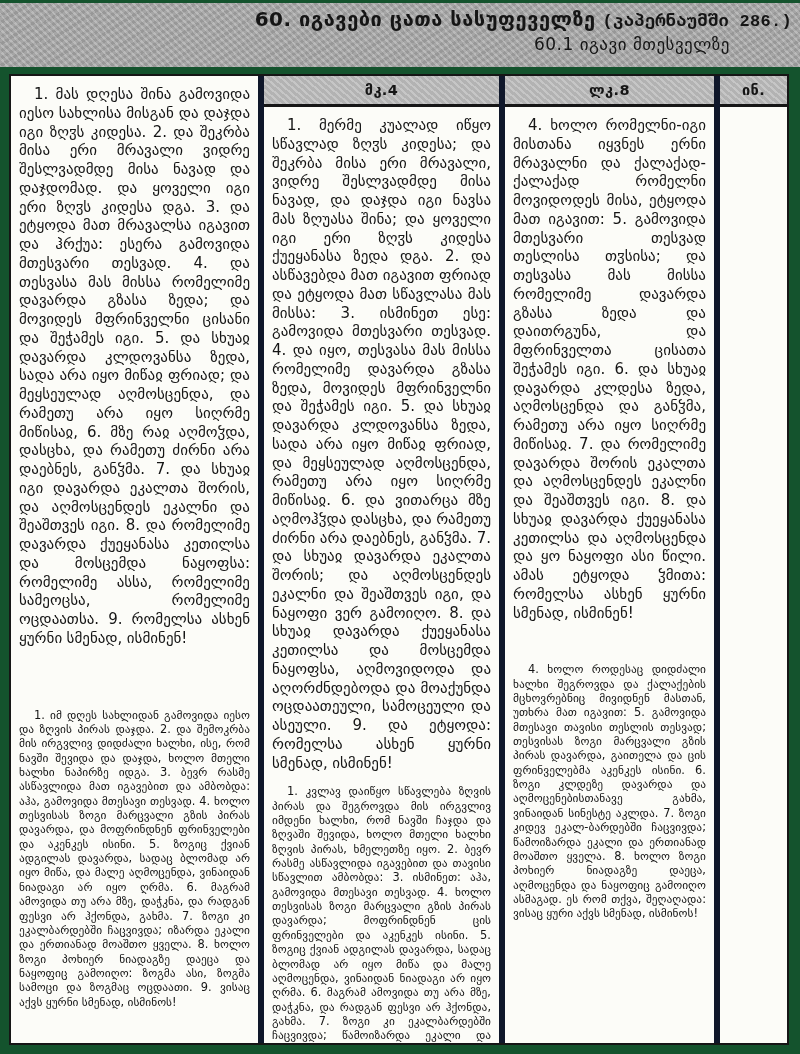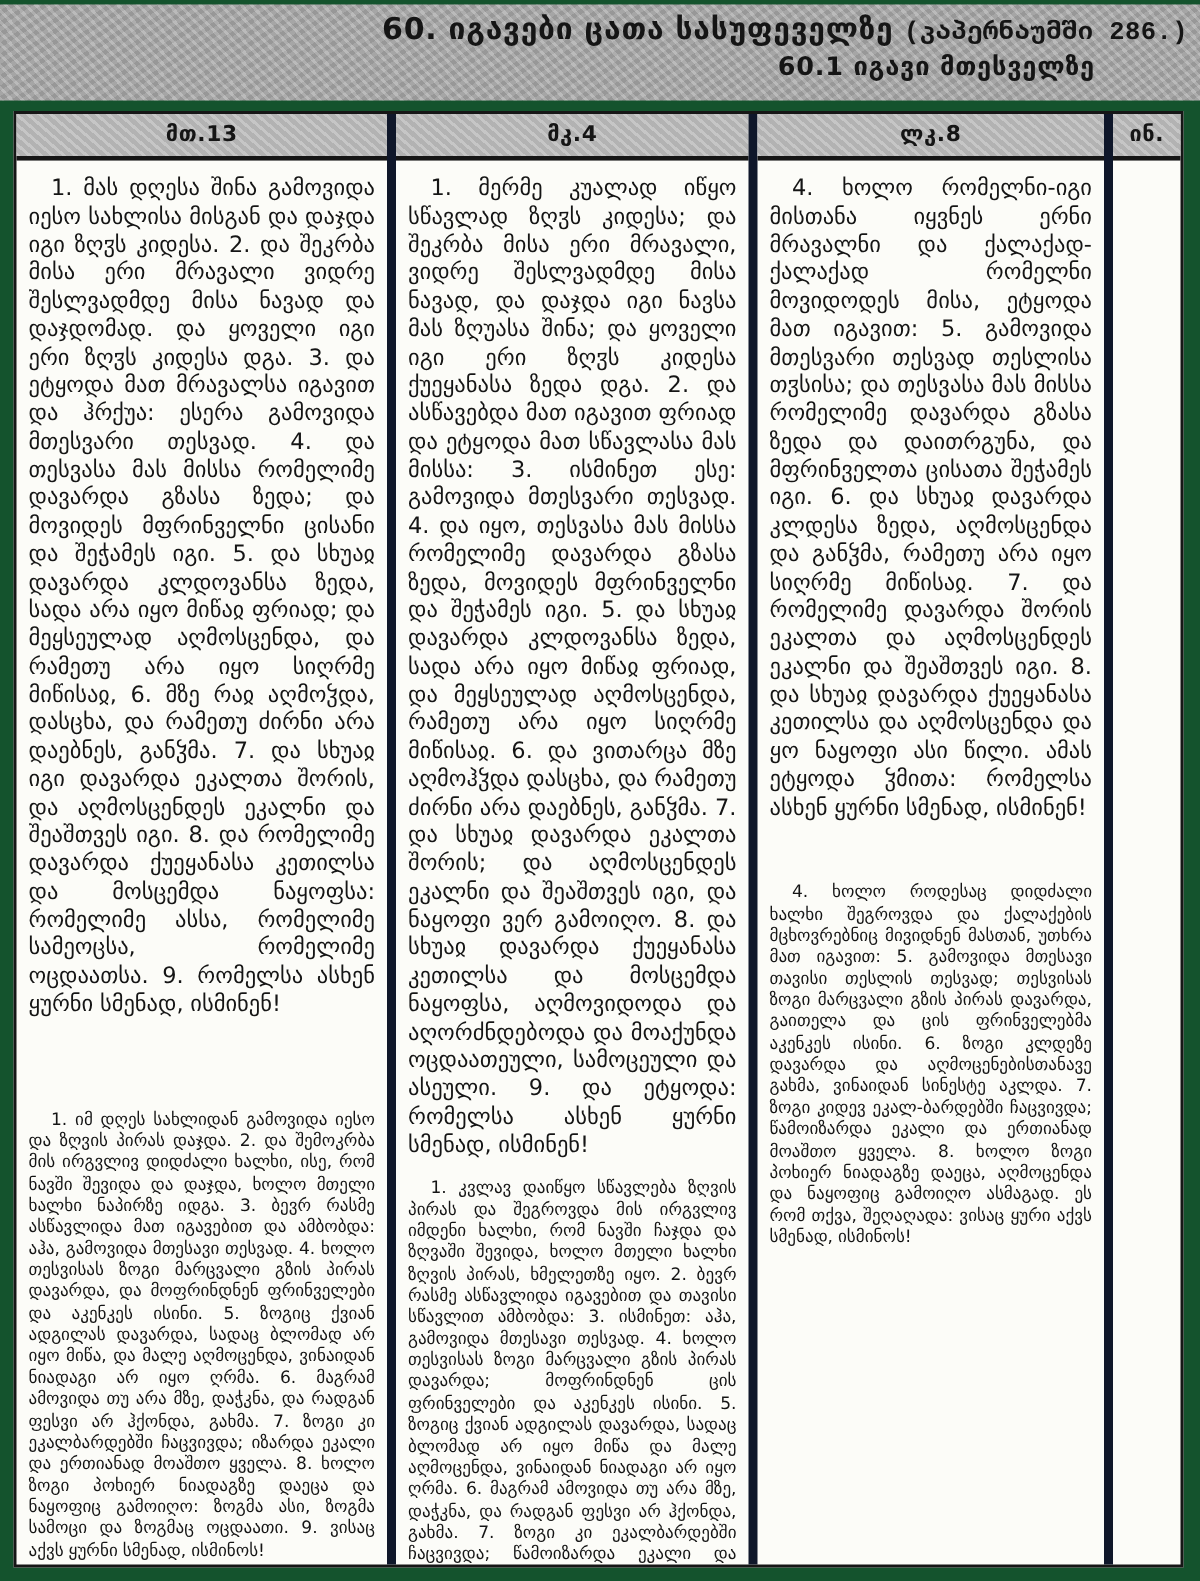--- a/index.html
+++ b/index.html
@@ -24,36 +24,36 @@
   .title-row{
     display:flex;justify-content:flex-end;align-items:baseline;gap:7px;
     white-space:nowrap;
   }
   .title-main{font-size:20px;font-weight:bold;letter-spacing:.5px;}
   .title-note{font-size:17px;font-weight:bold;letter-spacing:.3px;font-family:Liberation Mono, monospace;}
   .subtitle-row{
     display:flex;justify-content:flex-end;
     padding-right:62px;margin-top:3px;white-space:nowrap;
   }
-  .title-sub{font-size:17px;font-weight:bold;letter-spacing:.5px;}
+  .title-sub{font-size:17px;font-weight:normal;letter-spacing:.5px;}
 
   
   .synopsis{
     position:absolute;top:74px;left:9px;
     width:780px;height:971px;
     border:2px solid #161616;
     background:#fcfcf8;
     box-sizing:border-box;
     display:flex;
   }
   .col{display:flex;flex-direction:column;box-sizing:border-box;}
   .col + .col{border-left:6px solid #0f172a;}
   .c0{width:247px;}
   .c1{width:241px;}
-  .c2{width:237px;}
+  .c2{width:215px;}
   .c3{flex:1;}
   .col-head{
     height:28px;flex:0 0 28px;
     background:#bcbcbc;
     background-image:repeating-linear-gradient(41deg, rgba(255,255,255,.15) 0 2px, rgba(0,0,0,.05) 2px 5px);
     border-bottom:3px solid #161616;
     display:flex;align-items:center;justify-content:center;
     font-size:14.5px;font-weight:bold;letter-spacing:.4px;
   }
   .col-body{
@@ -82,21 +82,20 @@
       <span class="title-note">(კაპერნაუმში 286.)</span>
     </div>
     <div class="subtitle-row">
       <span class="title-sub">60.1 იგავი მთესველზე</span>
     </div>
   </div>
 
   <div class="synopsis">
 
     <div class="col c0">
-      <div class="col-head">მთ.13</div>
       <div class="col-body">
         <div class="para p-old">1. მას დღესა შინა გამოვიდა იესო სახლისა მისგან და დაჯდა იგი ზღჳს კიდესა. 2. და შეკრბა მისა ერი მრავალი ვიდრე შესლვადმდე მისა ნავად და დაჯდომად. და ყოველი იგი ერი ზღჳს კიდესა დგა. 3. და ეტყოდა მათ მრავალსა იგავით და ჰრქუა: ესერა გამოვიდა მთესვარი თესვად. 4. და თესვასა მას მისსა რომელიმე დავარდა გზასა ზედა; და მოვიდეს მფრინველნი ცისანი და შეჭამეს იგი. 5. და სხუაჲ დავარდა კლდოვანსა ზედა, სადა არა იყო მიწაჲ ფრიად; და მეყსეულად აღმოსცენდა, და რამეთუ არა იყო სიღრმე მიწისაჲ, 6. მზე რაჲ აღმოჴდა, დასცხა, და რამეთუ ძირნი არა დაებნეს, განჴმა. 7. და სხუაჲ იგი დავარდა ეკალთა შორის, და აღმოსცენდეს ეკალნი და შეაშთვეს იგი. 8. და რომელიმე დავარდა ქუეყანასა კეთილსა და მოსცემდა ნაყოფსა: რომელიმე ასსა, რომელიმე სამეოცსა, რომელიმე ოცდაათსა. 9. რომელსა ასხენ ყურნი სმენად, ისმინენ!</div>
         <div class="para p-new">1. იმ დღეს სახლიდან გამოვიდა იესო და ზღვის პირას დაჯდა. 2. და შემოკრბა მის ირგვლივ დიდძალი ხალხი, ისე, რომ ნავში შევიდა და დაჯდა, ხოლო მთელი ხალხი ნაპირზე იდგა. 3. ბევრ რასმე ასწავლიდა მათ იგავებით და ამბობდა: აჰა, გამოვიდა მთესავი თესვად. 4. ხოლო თესვისას ზოგი მარცვალი გზის პირას დავარდა, და მოფრინდნენ ფრინველები და აკენკეს ისინი. 5. ზოგიც ქვიან ადგილას დავარდა, სადაც ბლომად არ იყო მიწა, და მალე აღმოცენდა, ვინაიდან ნიადაგი არ იყო ღრმა. 6. მაგრამ ამოვიდა თუ არა მზე, დაჭკნა, და რადგან ფესვი არ ჰქონდა, გახმა. 7. ზოგი კი ეკალბარდებში ჩაცვივდა; იზარდა ეკალი და ერთიანად მოაშთო ყველა. 8. ხოლო ზოგი პოხიერ ნიადაგზე დაეცა და ნაყოფიც გამოიღო: ზოგმა ასი, ზოგმა სამოცი და ზოგმაც ოცდაათი. 9. ვისაც აქვს ყურნი სმენად, ისმინოს!</div>
       </div>
     </div>
 
     <div class="col c1">
       <div class="col-head">მკ.4</div>
       <div class="col-body">
         <div class="para p-old">1. მერმე კუალად იწყო სწავლად ზღჳს კიდესა; და შეკრბა მისა ერი მრავალი, ვიდრე შესლვადმდე მისა ნავად, და დაჯდა იგი ნავსა მას ზღუასა შინა; და ყოველი იგი ერი ზღჳს კიდესა ქუეყანასა ზედა დგა. 2. და ასწავებდა მათ იგავით ფრიად და ეტყოდა მათ სწავლასა მას მისსა: 3. ისმინეთ ესე: გამოვიდა მთესვარი თესვად. 4. და იყო, თესვასა მას მისსა რომელიმე დავარდა გზასა ზედა, მოვიდეს მფრინველნი და შეჭამეს იგი. 5. და სხუაჲ დავარდა კლდოვანსა ზედა, სადა არა იყო მიწაჲ ფრიად, და მეყსეულად აღმოსცენდა, რამეთუ არა იყო სიღრმე მიწისაჲ. 6. და ვითარცა მზე აღმოჰჴდა დასცხა, და რამეთუ ძირნი არა დაებნეს, განჴმა. 7. და სხუაჲ დავარდა ეკალთა შორის; და აღმოსცენდეს ეკალნი და შეაშთვეს იგი, და ნაყოფი ვერ გამოიღო. 8. და სხუაჲ დავარდა ქუეყანასა კეთილსა და მოსცემდა ნაყოფსა, აღმოვიდოდა და აღორძნდებოდა და მოაქუნდა ოცდაათეული, სამოცეული და ასეული. 9. და ეტყოდა: რომელსა ასხენ ყურნი სმენად, ისმინენ!</div>

